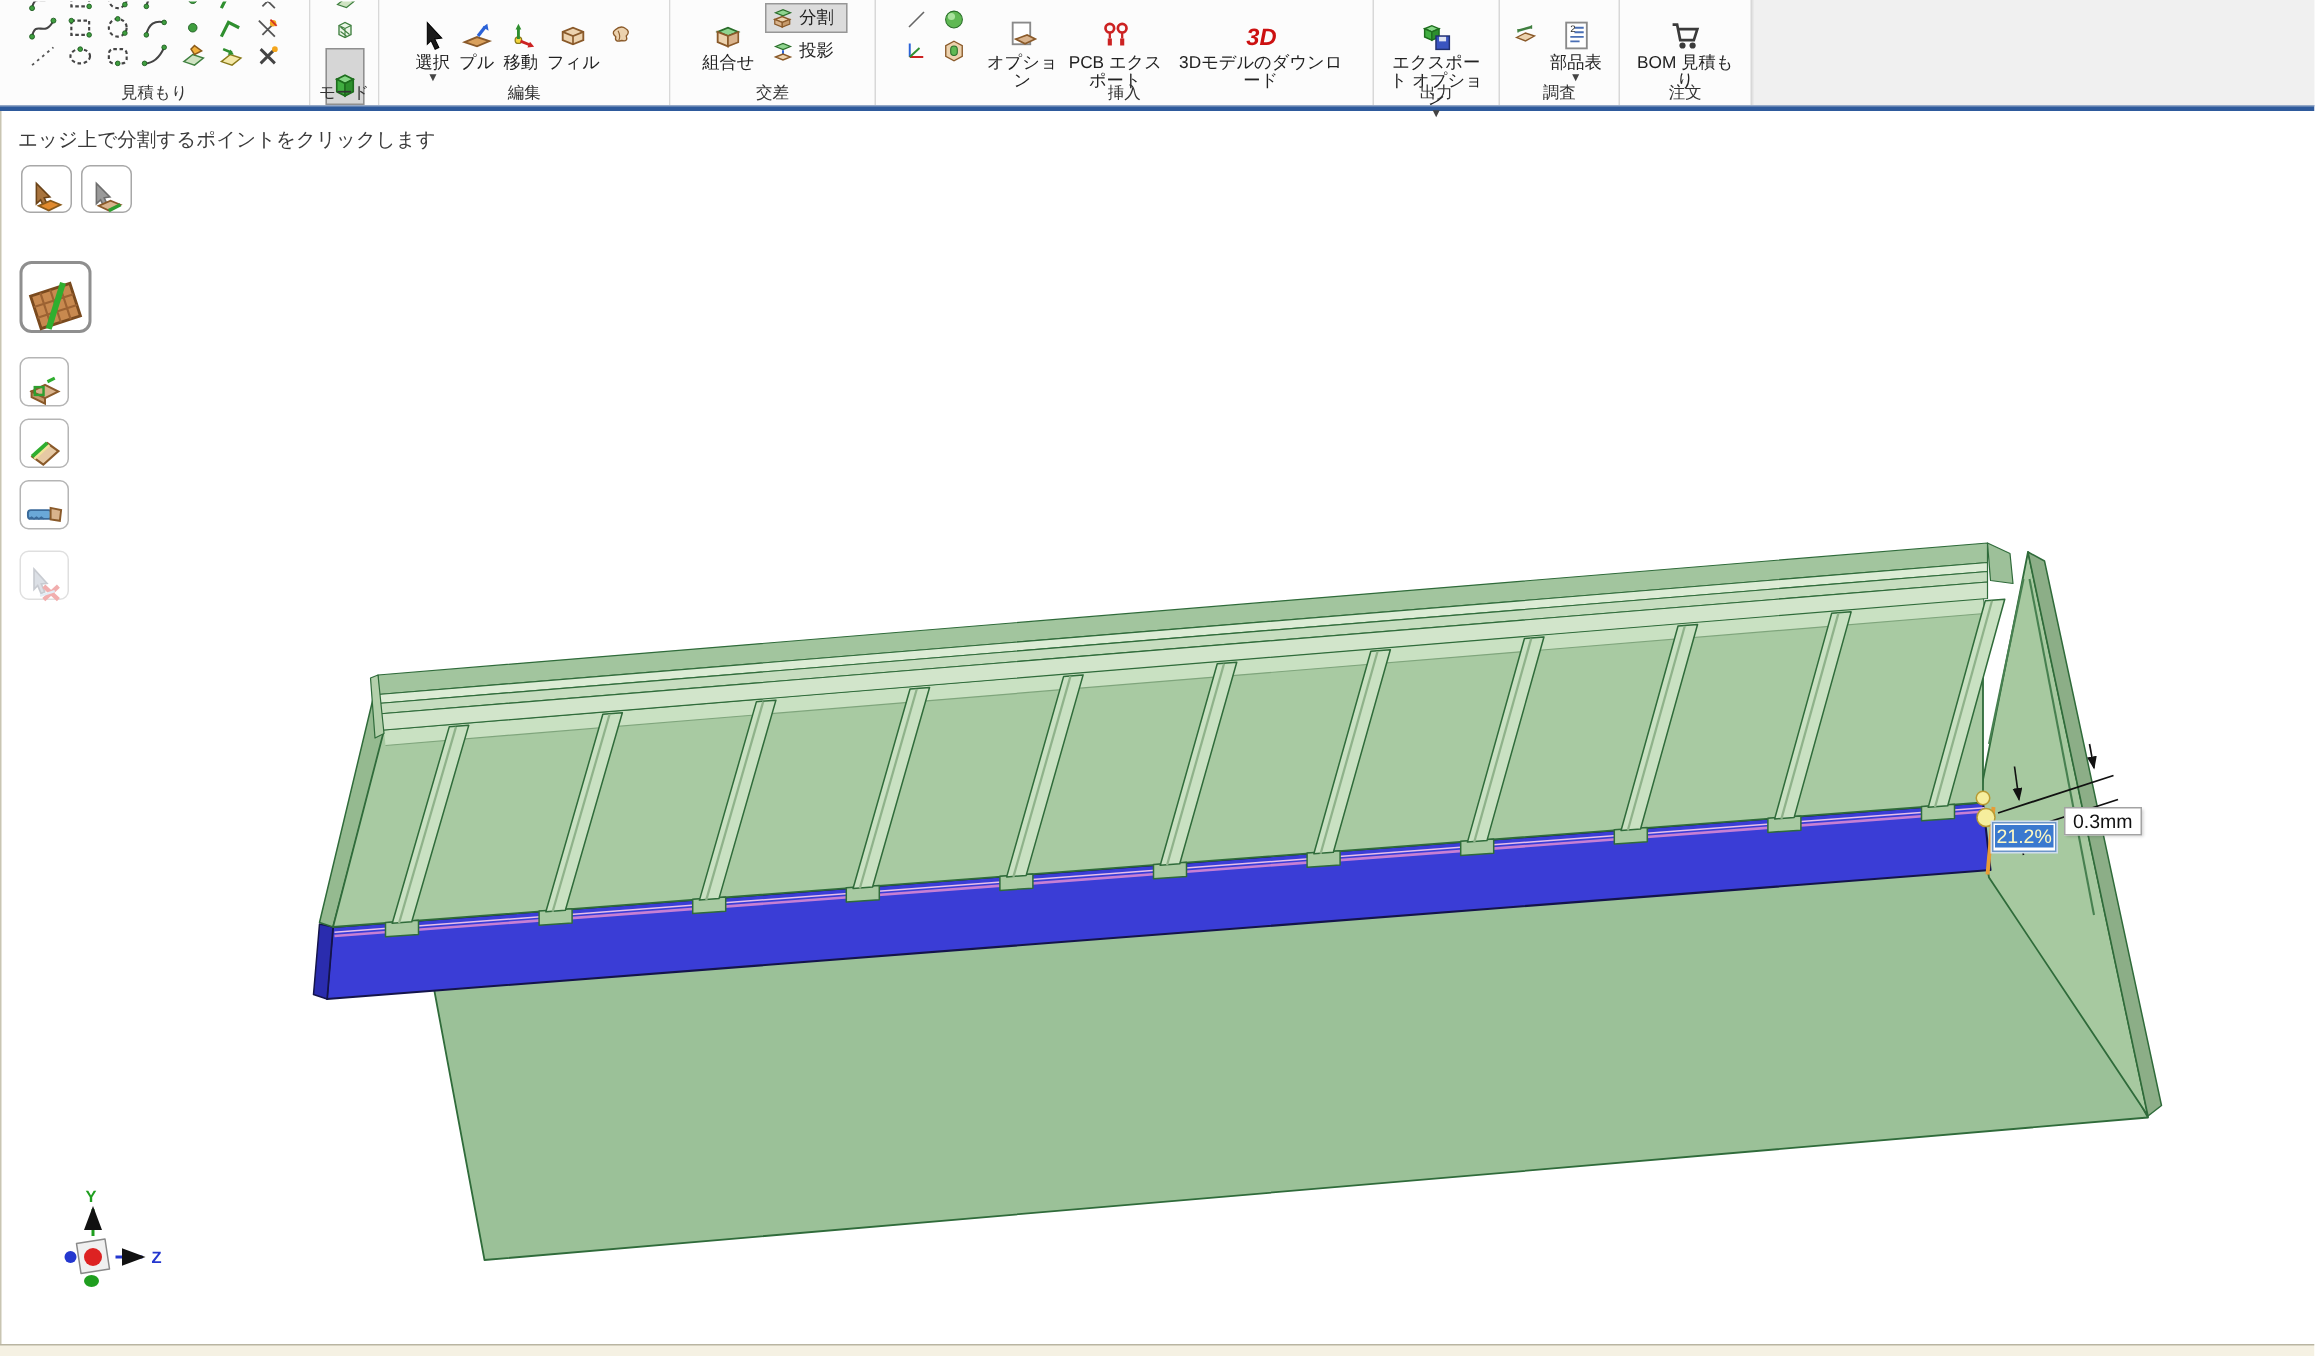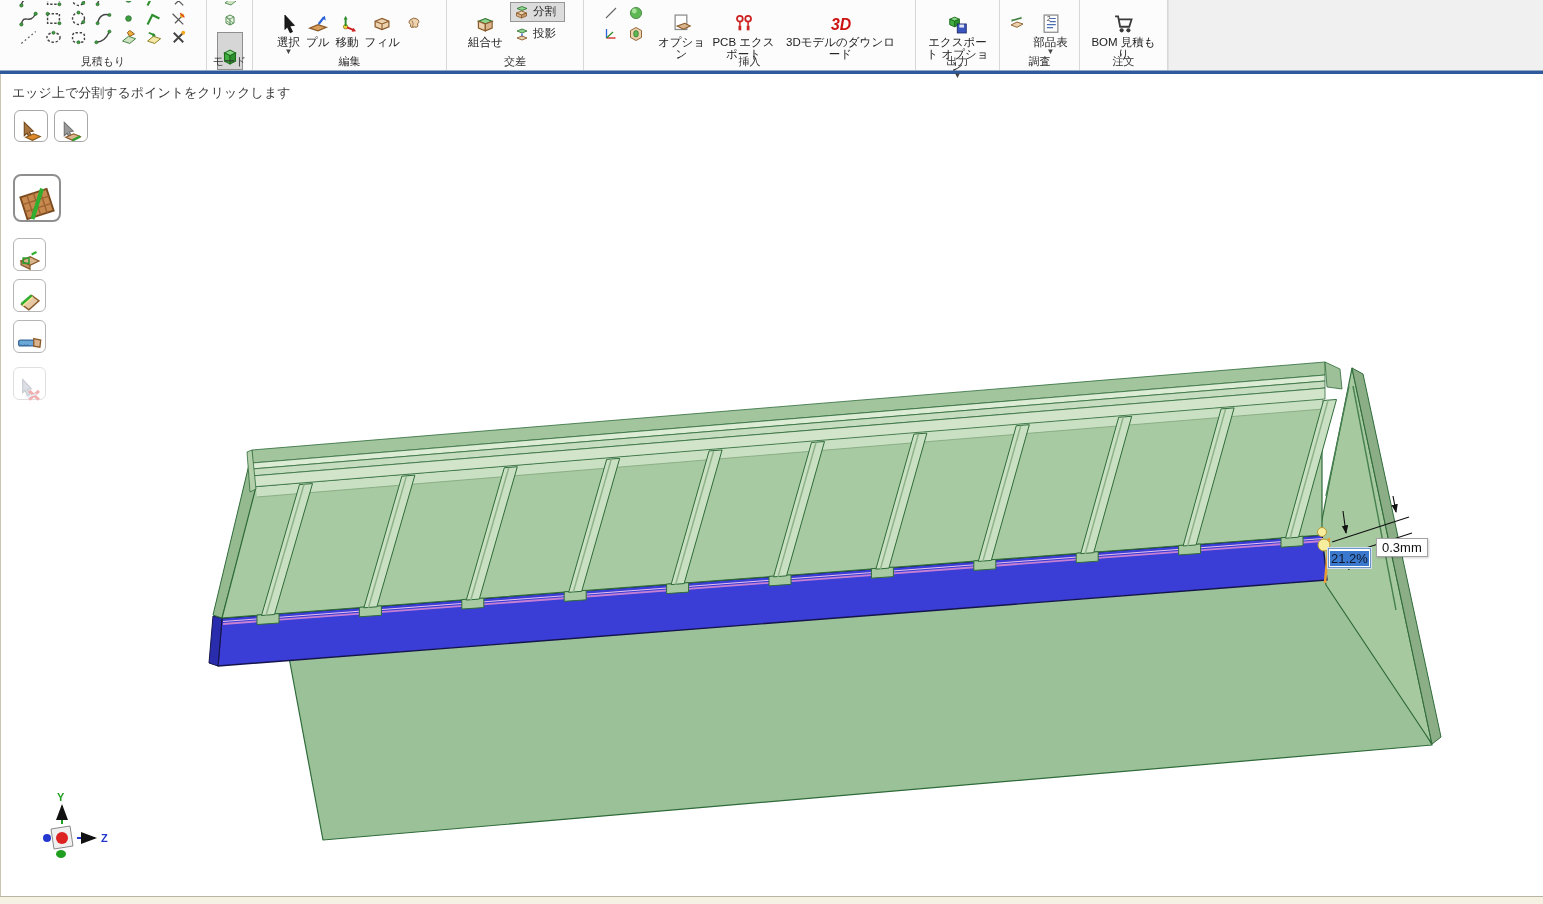--- a/index.html
+++ b/index.html
@@ -52,21 +52,21 @@
   .sbtn.large{width:48px;height:48px;border:2px solid #8f8f8f;border-radius:8px;margin-bottom:16px;}
   .sbtn.large .ic22{width:38px;height:38px;}
   .sbtn .ic22{width:26px;height:26px;}
   .sbtn.disabled{opacity:.42;}
   .sbtn:nth-child(4){margin-bottom:14px;}
   
   .dim-label{position:absolute;left:1376px;top:538px;background:#fff;border:1px solid #a3a3a3;
              font-size:13px;color:#111;padding:1px 5px;z-index:7;box-shadow:1px 1px 2px rgba(0,0,0,.18);}
   .pct-box{position:absolute;left:1328px;top:548px;background:#fff;border:1px solid #6d96c8;
            padding:0px 1px;z-index:7;box-shadow:0 0 0 1px #cfdded;}
-  .pct-box span{background:#3b79cf;color:#0f172a;font-size:13px;padding:0 1px;}
+  .pct-box span{background:#3b79cf;color:#fef9c3;font-size:13px;padding:0 1px;}
 </style>
 </head>
 <body>
 
 <div class="ribbon">
   <div class="ribbon-row" id="ribbon-groups">
       <div class="group g-sketch">
         <div class="sk-rows">
           <div class="sk-row sk-crop">
             <span class="ic"><svg viewBox="0 0 16 16" width="100%" height="100%">

